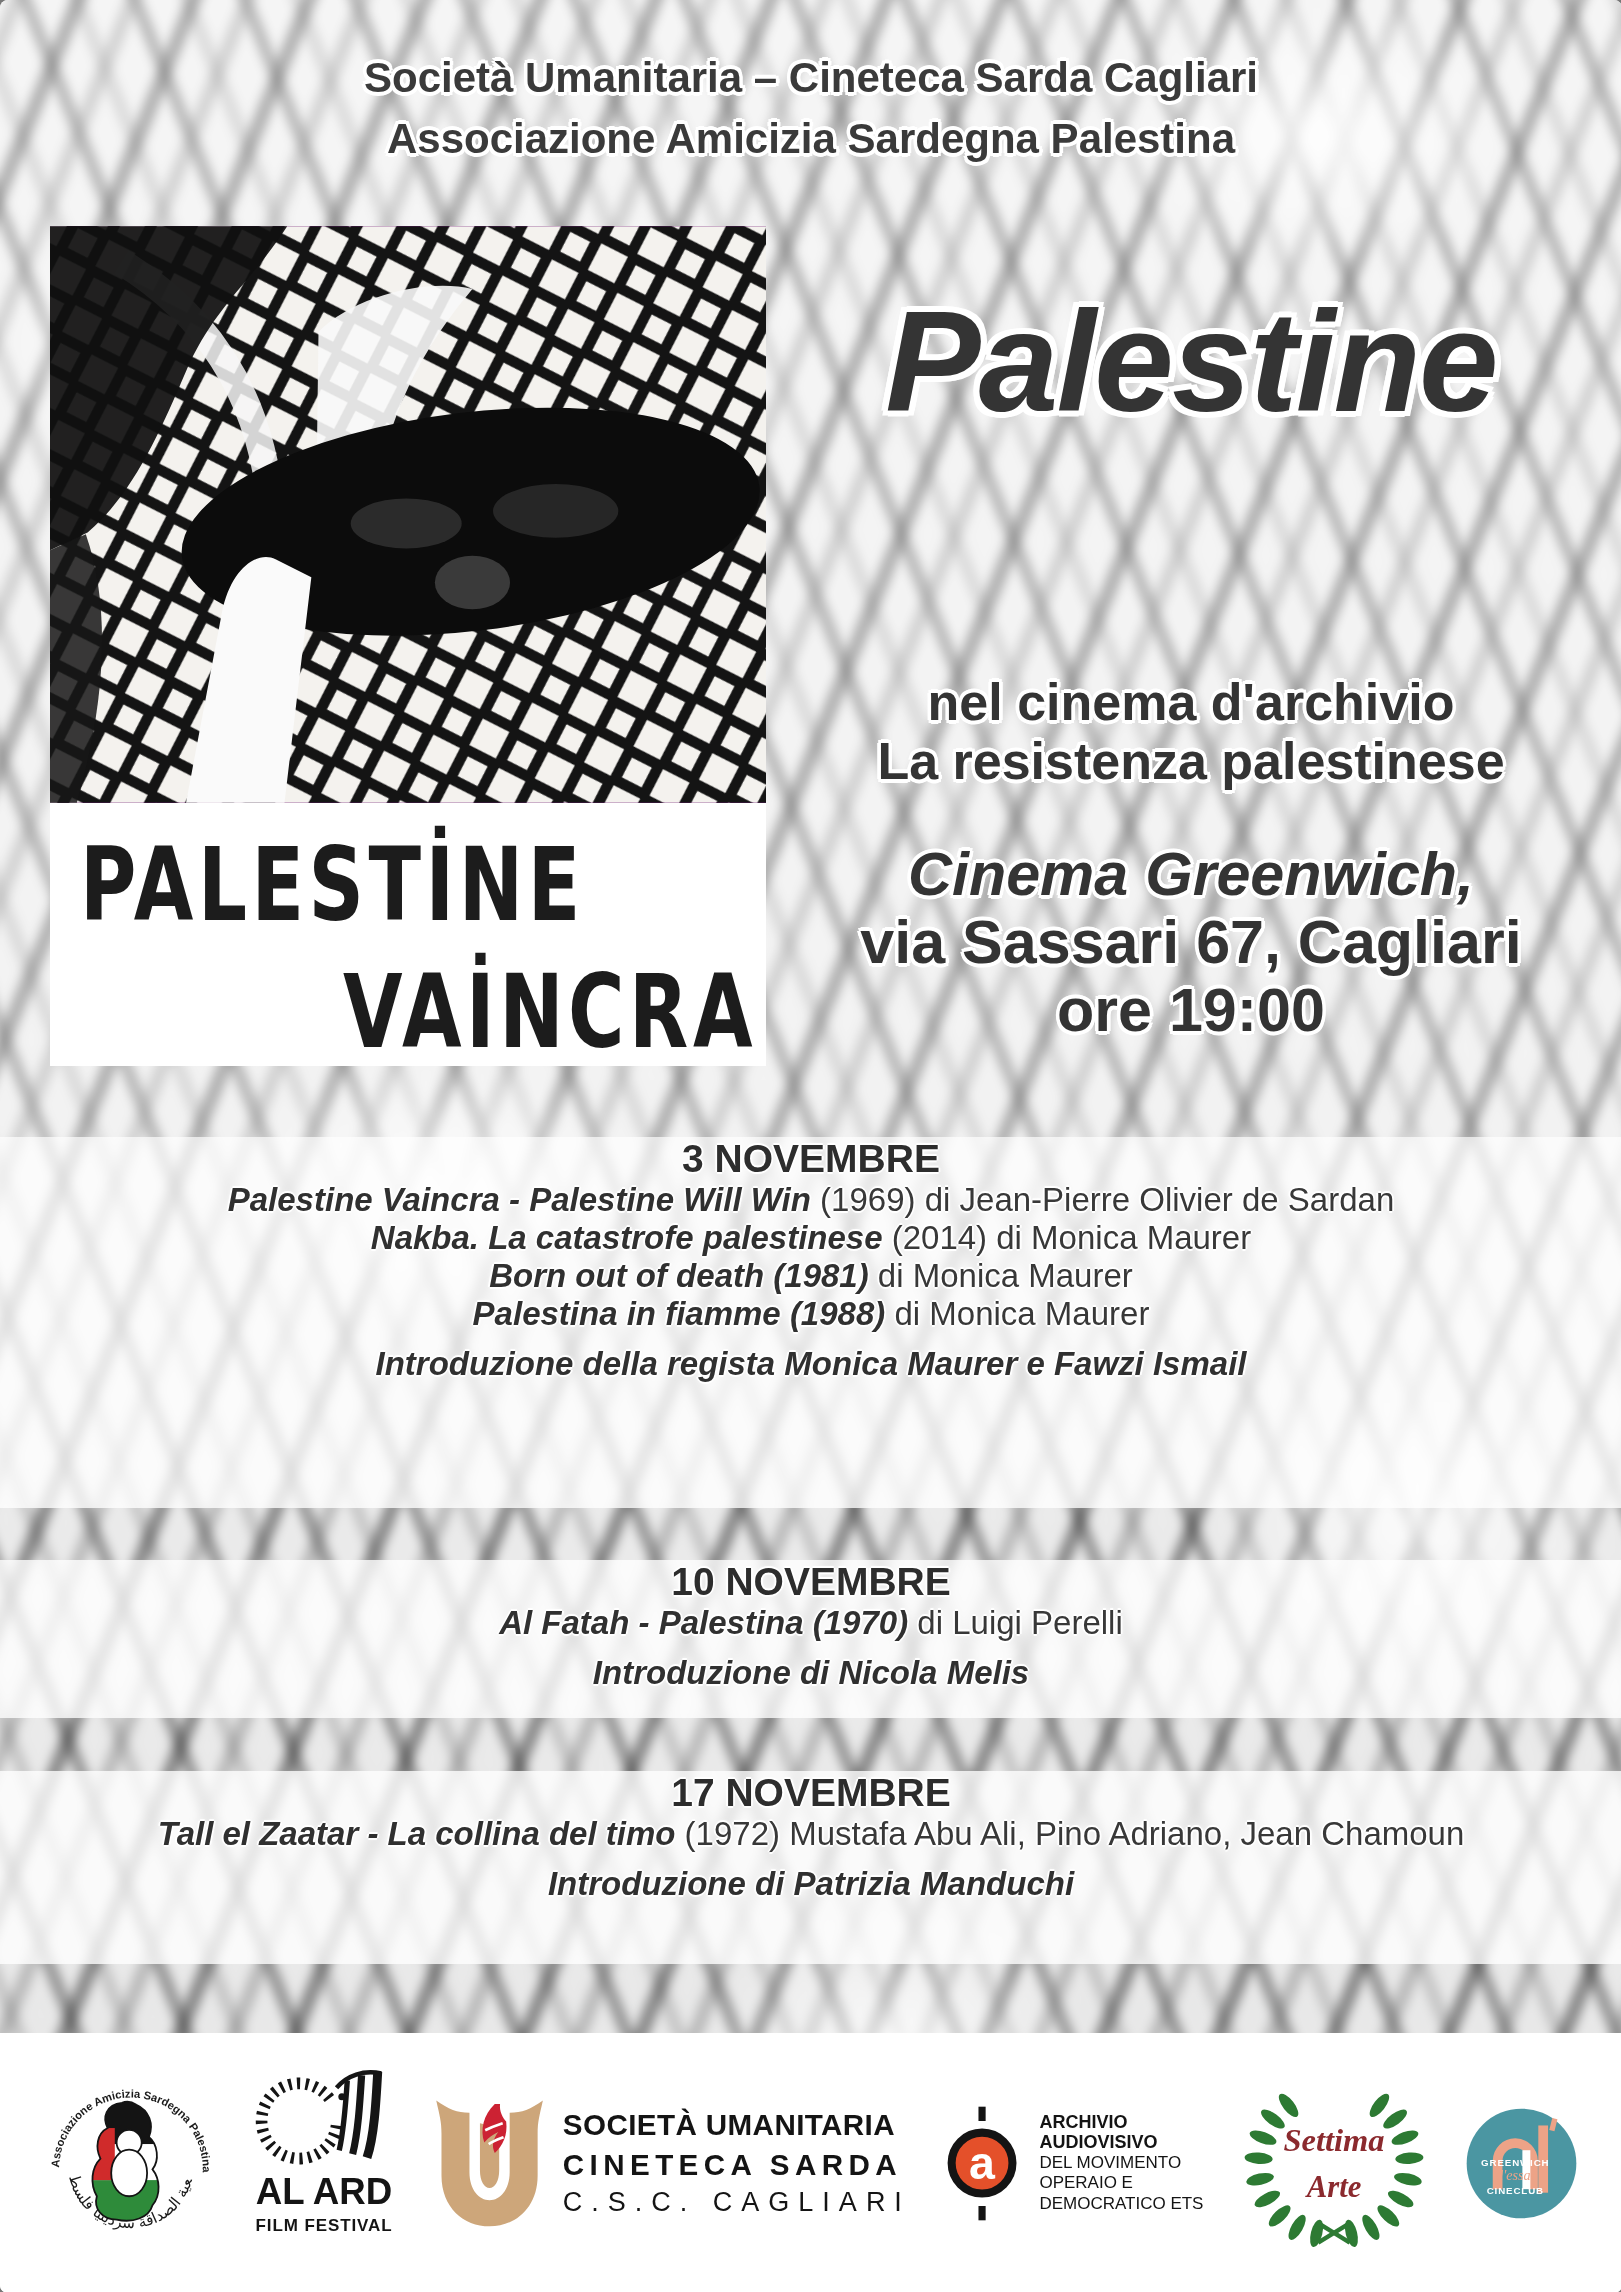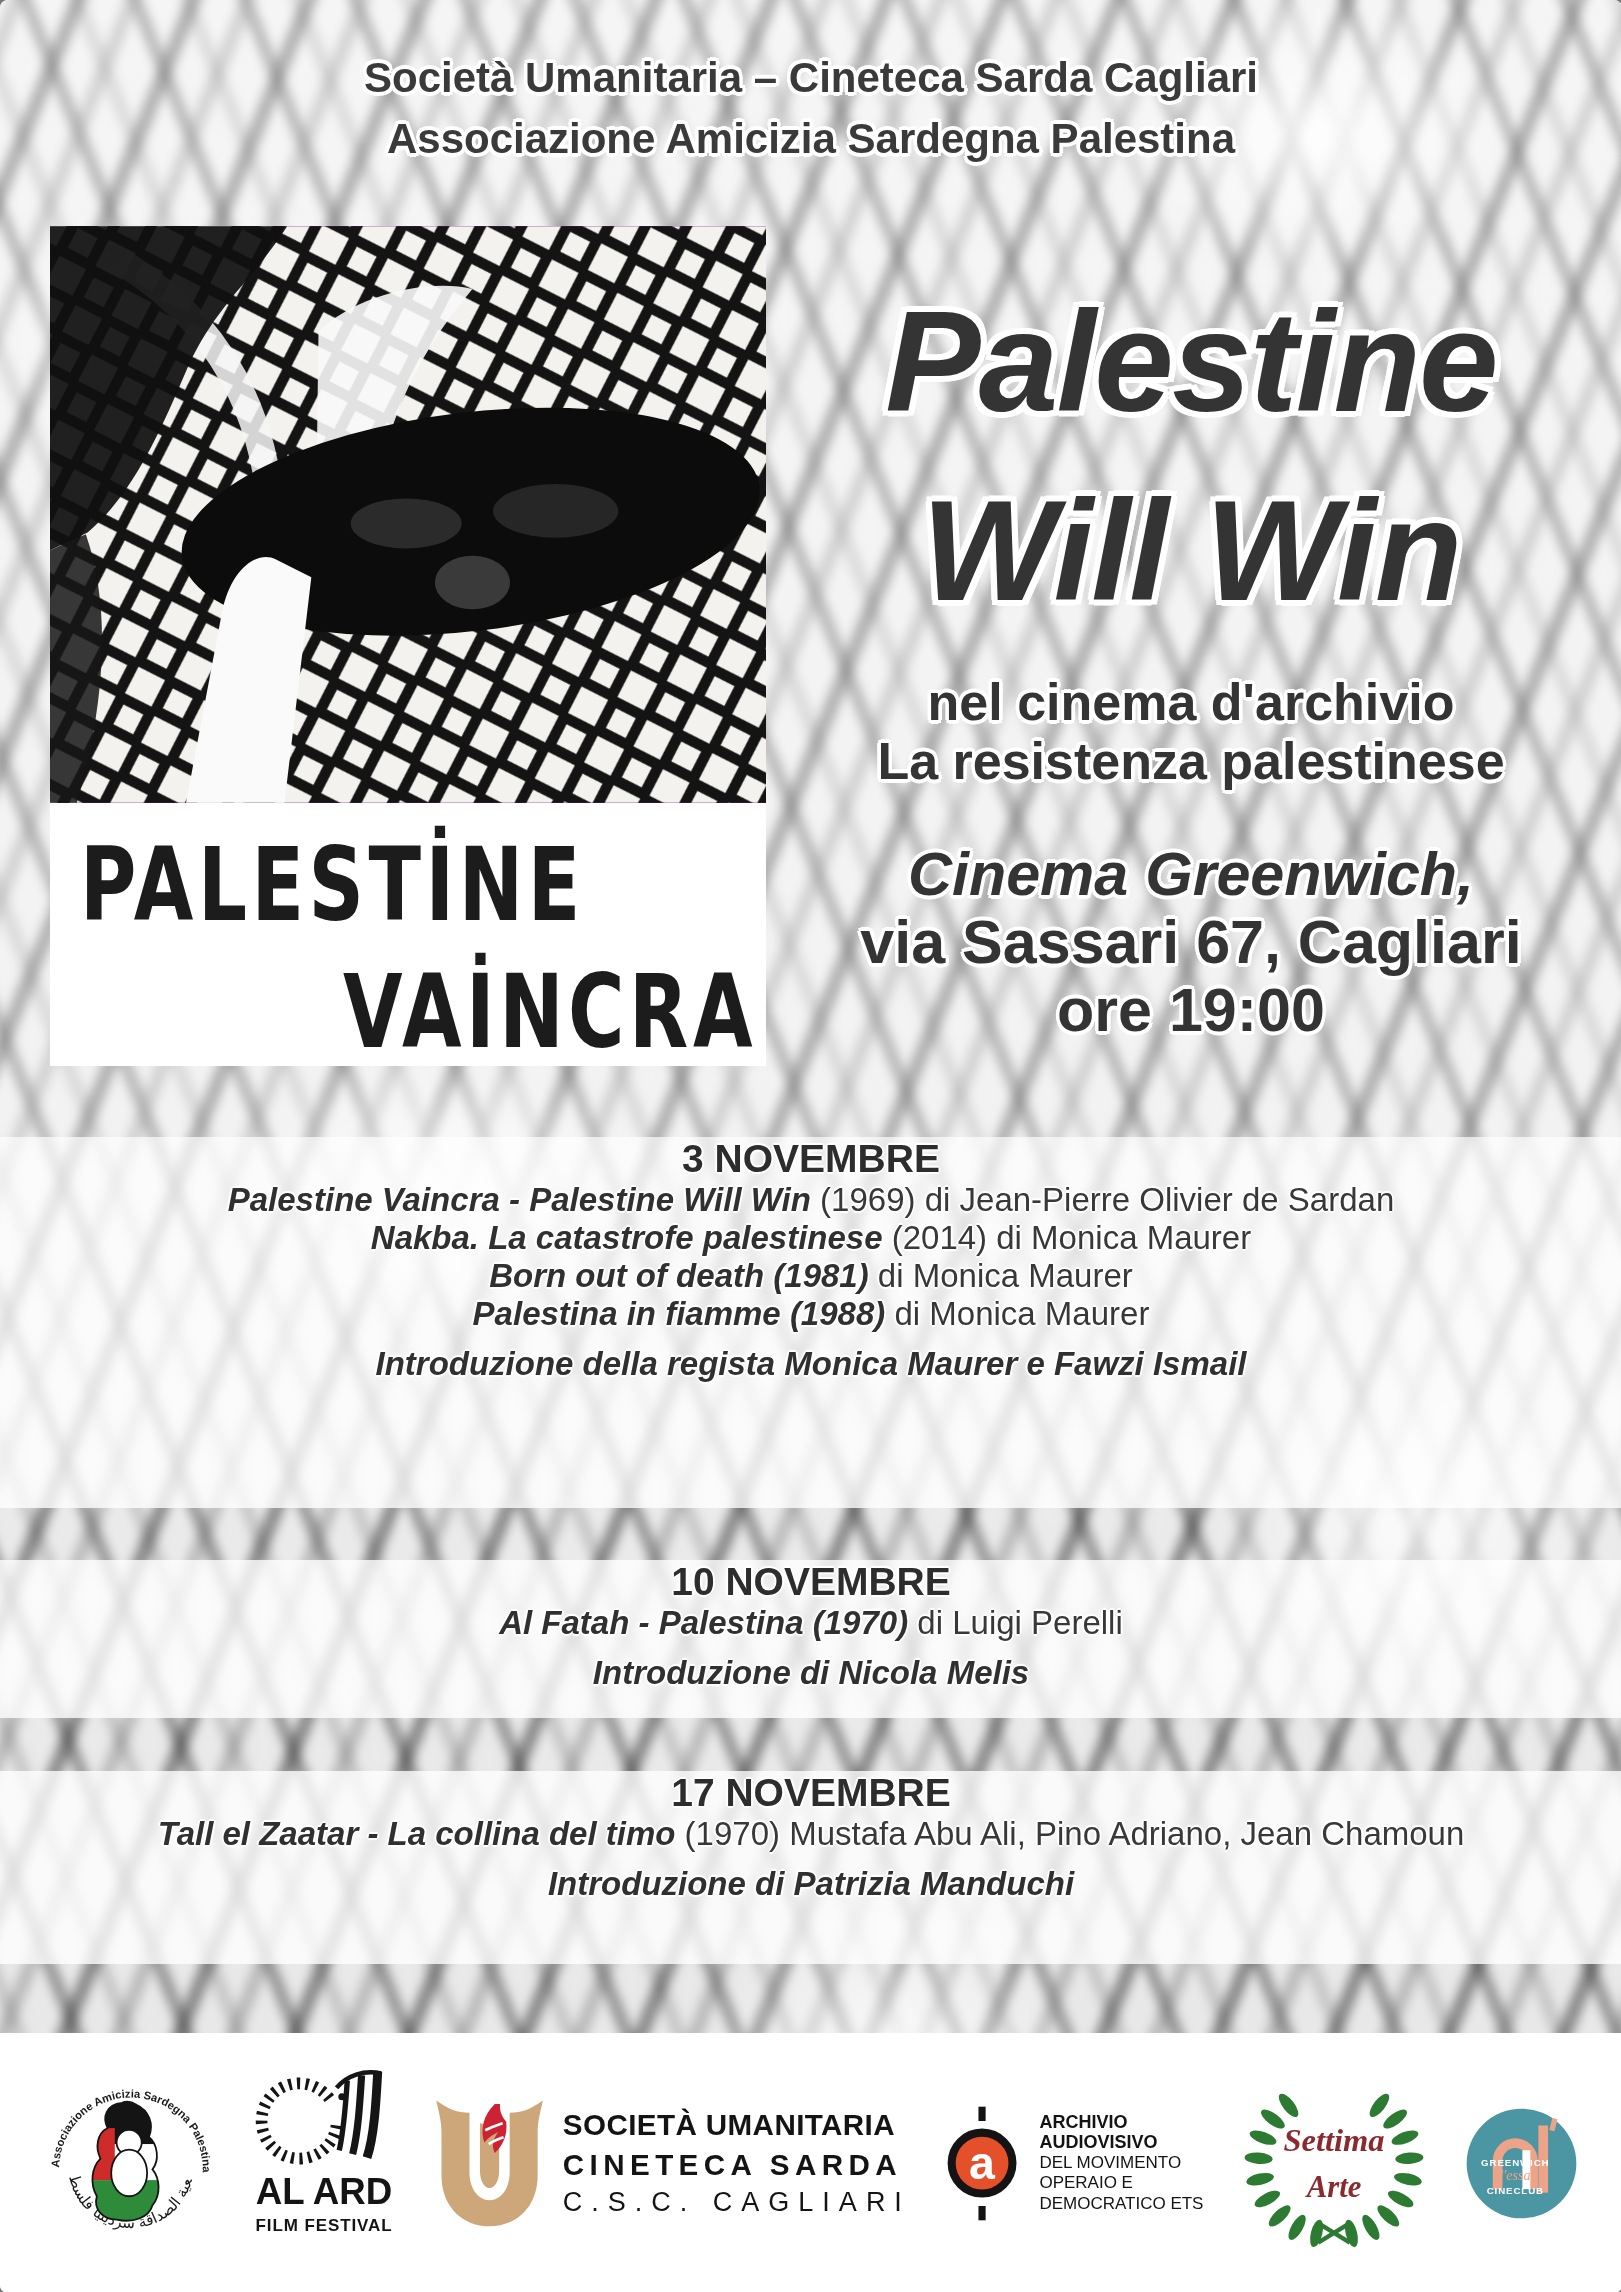--- a/index.html
+++ b/index.html
@@ -111,21 +111,20 @@
       <path d="M152 644 L192 432 C202 382 232 362 252 372 L292 392 L262 644 Z" fill="#fafafa"></path>
     </svg>
     <div class="photo-caption">
       <div class="cap-line cap1">PALESTİNE</div>
       <div class="cap-line cap2">VAİNCRA</div>
     </div>
   </div>
 
   <div class="z hero-right-col big-title">
     <div>Palestine</div>
-    <div>Will Win</div>
   </div>
   <div class="z hero-right-col subtitle">
     <div>nel cinema d'archivio</div>
     <div>La resistenza palestinese</div>
   </div>
   <div class="z hero-right-col venue">
     <div class="it">Cinema Greenwich,</div>
     <div>via Sassari 67, Cagliari</div>
     <div>ore 19:00</div>
   </div>
@@ -140,21 +139,21 @@
   </section>
 
   <section class="z sec sec2">
     <h2>10 NOVEMBRE</h2>
     <p class="film"><em>Al Fatah - Palestina (1970)</em><span> di Luigi Perelli</span></p>
     <p class="note">Introduzione di Nicola Melis</p>
   </section>
 
   <section class="z sec sec3">
     <h2>17 NOVEMBRE</h2>
-    <p class="film"><em>Tall el Zaatar - La collina del timo</em><span> (1970) Mustafa Abu Ali, Pino Adriano, Jean Chamoun</span></p>
+    <p class="film"><em>Tall el Zaatar - La collina del timo</em><span> (1972) Mustafa Abu Ali, Pino Adriano, Jean Chamoun</span></p>
     <p class="note">Introduzione di Patrizia Manduchi</p>
   </section>
 
   <div class="z logo-row">
 
     <div class="logo">
       <svg width="175" height="175" viewBox="0 0 195 195" xmlns="http://www.w3.org/2000/svg">
         <defs>
           <path id="arcTop" d="M18 104 A80 80 0 0 1 178 104"></path>
           <path id="arcBot" d="M30 116 A70 70 0 0 0 166 116"></path>

